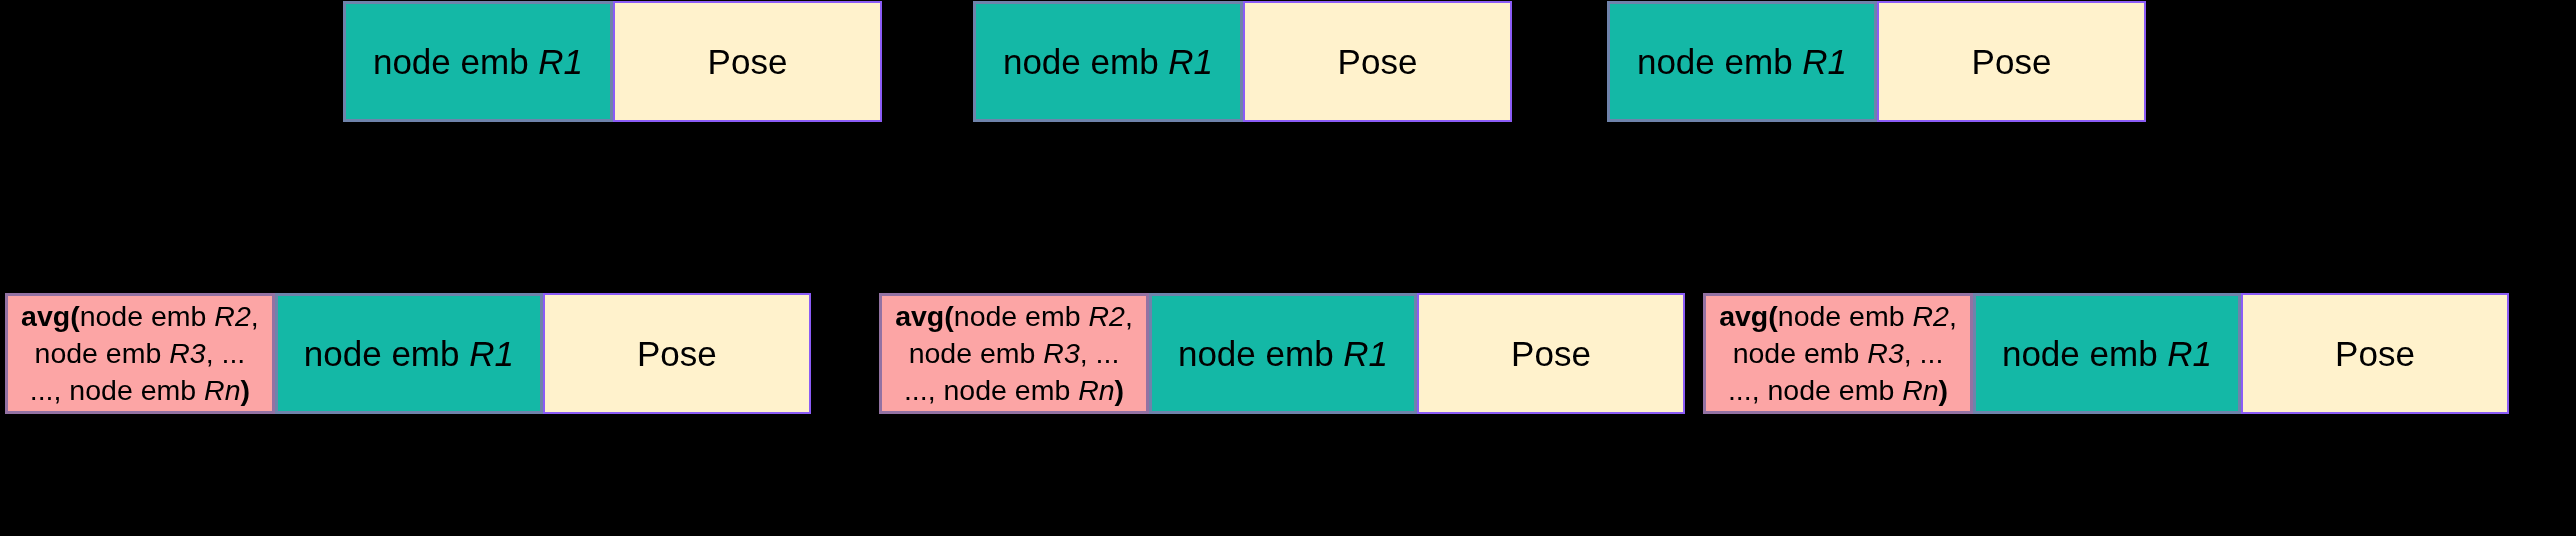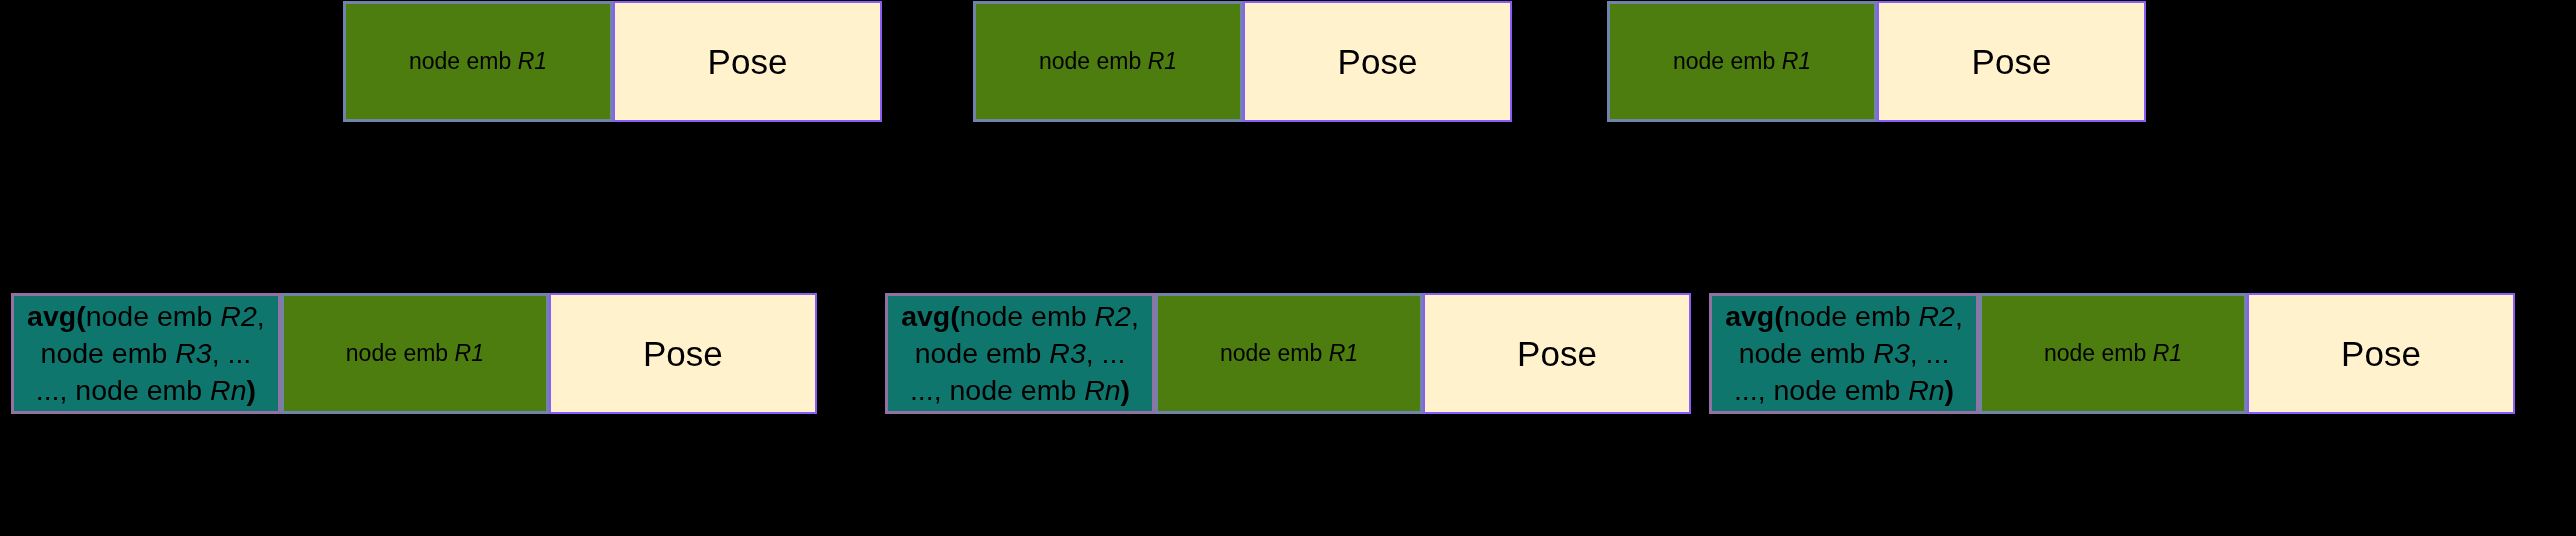--- a/index.html
+++ b/index.html
@@ -35,41 +35,40 @@
     box-sizing: border-box;
     display: flex;
     flex-direction: column;
     align-items: center;
     justify-content: center;
     text-align: center;
   }
 
   .node-box {
     width: 270px;
-    background: #4d7c0f;
+    background: #14b8a6;
     border: 3px solid #6f83ab;
-    font-size: 23px;
+    font-size: 35px;
   }
   .pose-box {
     width: 269px;
     background: #fff2cc;
     border: 2px solid #8b5cf6;
     font-size: 35px;
   }
   .bottom-group .node-box { width: 268px; }
   .bottom-group .pose-box { width: 268px; }
 
   .avg-box {
     width: 270px;
-    background: #0f766e;
+    background: #fca5a5;
     border: 3px solid #9372a3;
     font-size: 28.5px;
     line-height: 37px;
     padding: 0 3.6px;
-    margin-left: 6px;
   }
 
   .label-line { white-space: nowrap; }
   .it { font-style: italic; }
   .bd { font-weight: bold; }
 </style>
 </head>
 <body>
 
 <div class="canvas">

